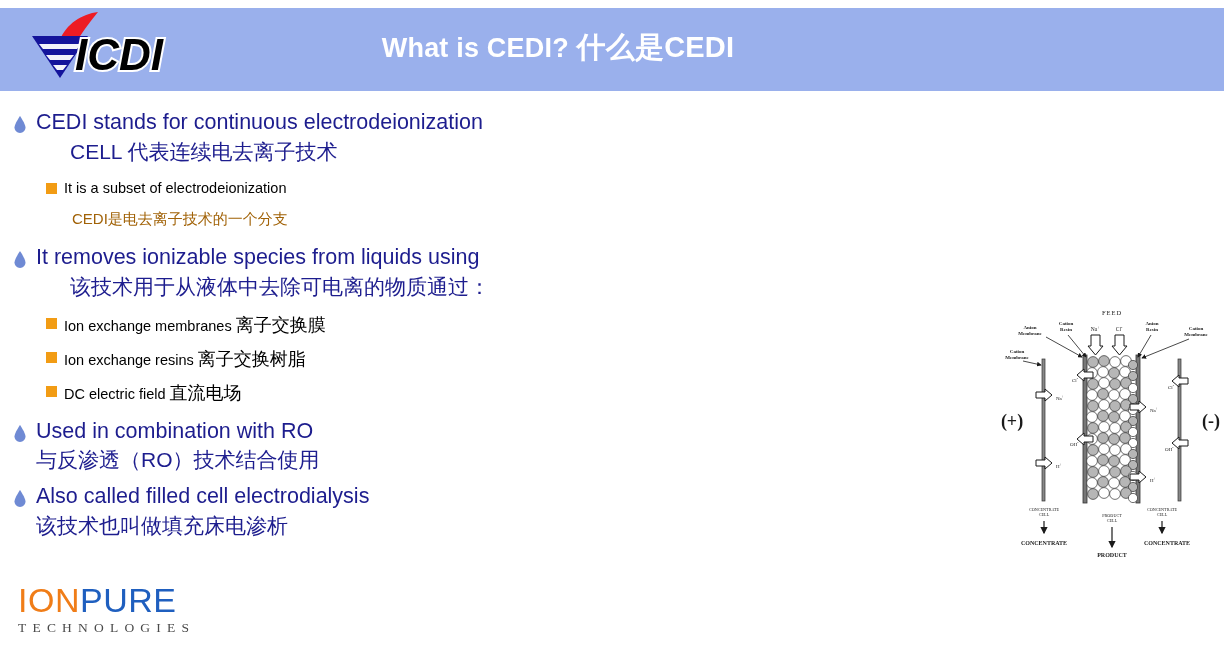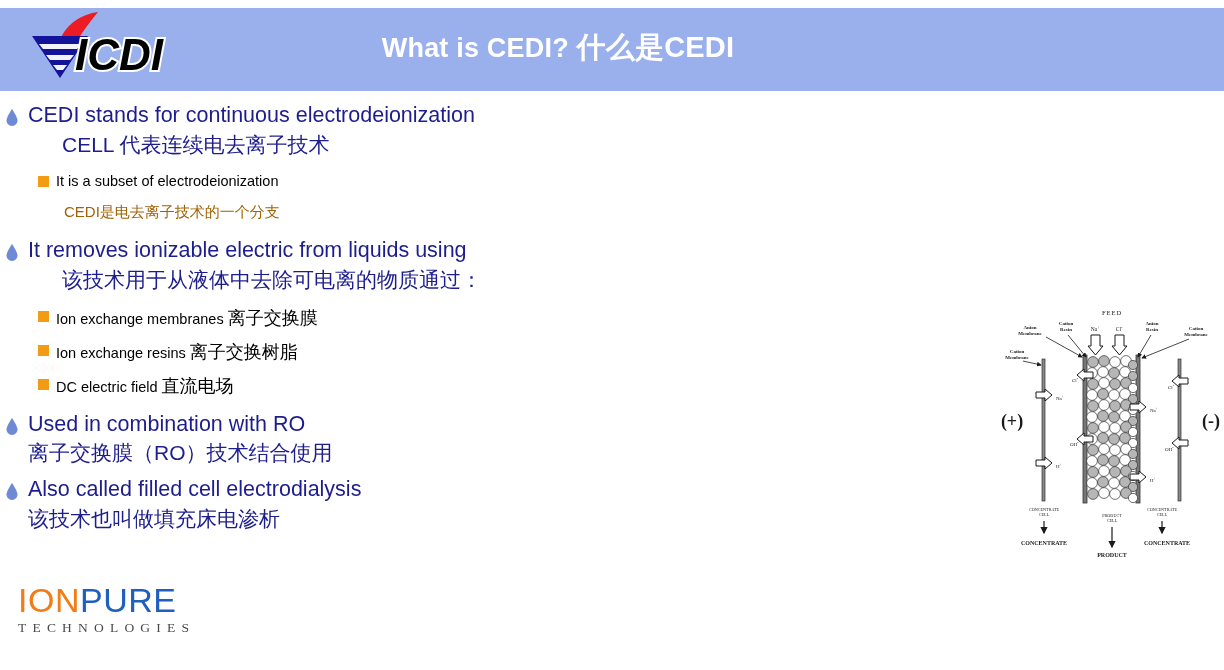--- a/index.html
+++ b/index.html
@@ -35,22 +35,23 @@
   
   .vicdi-logo {
     position: absolute;
     left: 12px; top: 10px;
     width: 180px; height: 72px;
   }
 
   
   .content {
     position: absolute;
-    left: 0; top: 105px;
+    left: 0; top: 112px;
     width: 700px;
+    padding-left: 8px;
   }
 
   .l1 {
     position: relative;
     padding-left: 28px;
     color: #1d1d8e;
     font-size: 21.5px;
     line-height: 1.0;
     margin: 0 0 0 0;
   }
@@ -178,21 +179,21 @@
   <div class="l2-plain">CEDI是电去离子技术的一个分支</div>
 
   <div class="gap-l"></div>
 
   <div class="l1">
     <span class="drop">
       <svg width="12" height="17" viewBox="0 0 12 17">
           <path d="M6 0 C6 0 11.5 8 11.5 11.6 C11.5 14.6 9 17 6 17 C3 17 0.5 14.6 0.5 11.6 C0.5 8 6 0 6 0 Z" fill="#6f8ad4"></path>
         </svg>
     </span>
-    <span class="en">It removes ionizable electric from liquids using</span>
+    <span class="en">It removes ionizable species from liquids using</span>
     <span class="cn">该技术用于从液体中去除可电离的物质通过：</span>
   </div>
 
   <div class="gap-m"></div>
 
   <div class="l2">
     <span class="sq"></span>
     <span>Ion exchange membranes </span>
     <span class="cn">离子交换膜</span>
   </div>
@@ -215,21 +216,21 @@
 
   <div class="gap-m"></div>
 
   <div class="l1 flush">
     <span class="drop">
       <svg width="12" height="17" viewBox="0 0 12 17">
           <path d="M6 0 C6 0 11.5 8 11.5 11.6 C11.5 14.6 9 17 6 17 C3 17 0.5 14.6 0.5 11.6 C0.5 8 6 0 6 0 Z" fill="#6f8ad4"></path>
         </svg>
     </span>
     <span class="en">Used in combination with RO</span>
-    <span class="cn">离子交换膜（RO）技术结合使用</span>
+    <span class="cn">与反渗透（RO）技术结合使用</span>
   </div>
 
   <div class="gap-s"></div>
 
   <div class="l1 flush">
     <span class="drop">
       <svg width="12" height="17" viewBox="0 0 12 17">
           <path d="M6 0 C6 0 11.5 8 11.5 11.6 C11.5 14.6 9 17 6 17 C3 17 0.5 14.6 0.5 11.6 C0.5 8 6 0 6 0 Z" fill="#6f8ad4"></path>
         </svg>
     </span>

